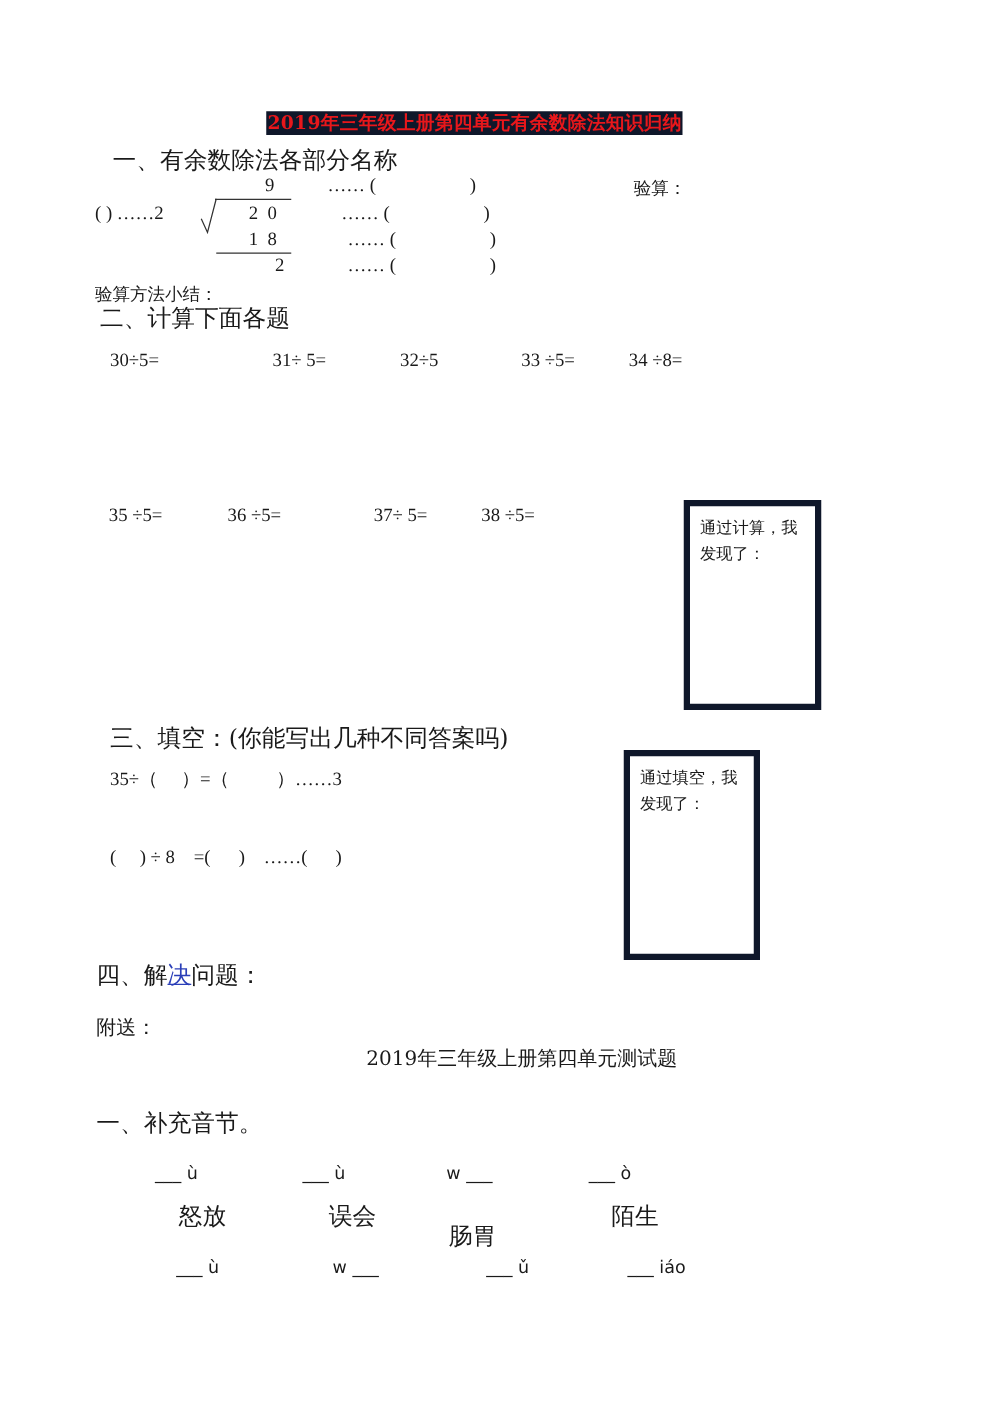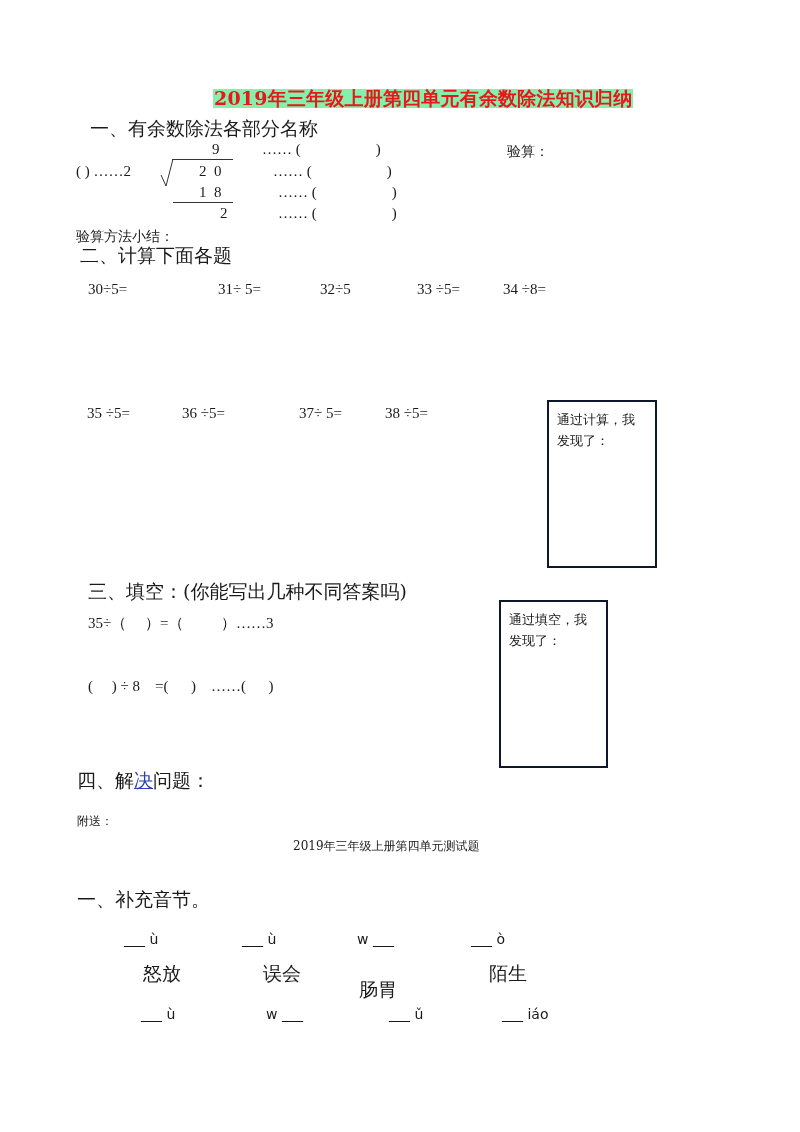--- a/index.html
+++ b/index.html
@@ -3,31 +3,31 @@
 <meta charset="utf-8">
 <style>
   html, body { margin: 0; padding: 0; background: #ffffff; }
   body {
     width: 800px; height: 1132px; position: relative; overflow: hidden;
     font-family: "DejaVu Serif", "Liberation Serif", serif;
     color: #1a1a1a;
   }
   .abs { position: absolute; white-space: nowrap; }
   .title {
-    left: 213px; top: 89px; font-size: 19px; font-weight: bold;
-    color: #e8171b; background: #86efac; line-height: 19px; padding: 0 1px;
+    left: 213px; top: 89px; font-size: 15px; font-weight: bold;
+    color: #e8171b; background: #0f172a; line-height: 19px; padding: 0 1px;
     letter-spacing: 0.2px;
   }
   .t15 { font-size: 19px; line-height: 18px; }
   .t14 { font-size: 14px; line-height: 17px; }
-  .t12 { font-size: 12px; line-height: 15px; }
+  .t12 { font-size: 16px; line-height: 15px; }
   .sans { font-family: "DejaVu Sans", "Liberation Sans", sans-serif; }
   .num { font-family: "Liberation Serif", "DejaVu Serif", serif; font-size: 15px; }
   .hline { position: absolute; height: 1px; background: #333; }
-  .box { position: absolute; border: 2px solid #0f172a; box-sizing: border-box; padding: 7px 8px; font-size: 13px; line-height: 21px; white-space: normal; }
+  .box { position: absolute; border: 5px solid #0f172a; box-sizing: border-box; padding: 7px 8px; font-size: 13px; line-height: 21px; white-space: normal; }
   .link { color: #2b3fb8; text-decoration: underline; }
 </style>
 </head>
 <body>
 
 <div class="abs title">2019年三年级上册第四单元有余数除法知识归纳</div>
 
 <div class="abs t15" style="left:90px; top:119px;">一、有余数除法各部分名称</div>
 
 <div class="abs num" style="left:212px; top:141px;">9</div>

